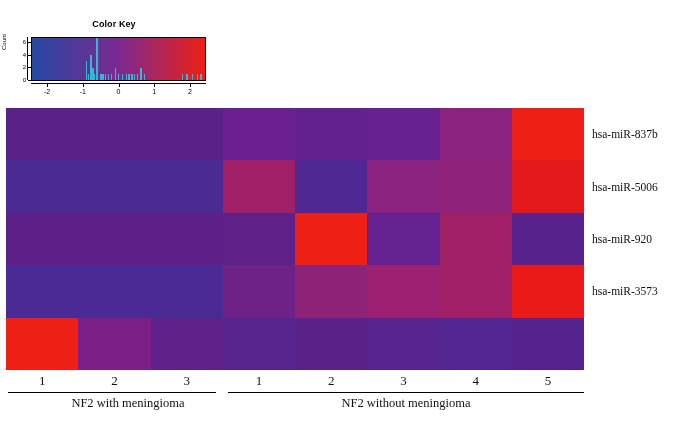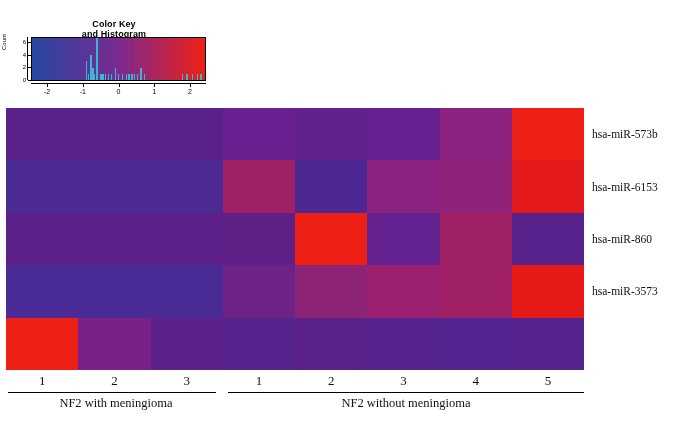--- a/index.html
+++ b/index.html
@@ -203,31 +203,30 @@
 
   .group-label {
     position: absolute;
     top: 396px;
     text-align: center;
     font-family: "Liberation Serif", serif;
     font-size: 12.5px;
     color: #111;
     white-space: nowrap;
   }
-  #group-label-1 { left: 12px;  width: 208px; }
+  #group-label-1 { left: 24px;  width: 208px; }
   #group-label-2 { left: 228px; width: 356px; }
 </style>
 </head>
 <body>
 
 <div id="colorkey-panel">
 
   <div id="colorkey-title">
     <div>Color Key</div>
-    <div>and Histogram</div>
   </div>
 
   <div id="colorkey-plot">
     <div id="colorkey-gradient" style="background: linear-gradient(to right, rgb(39, 71, 163) 0%, rgb(122, 42, 144) 50%, rgb(238, 32, 21) 100%);"></div>
     <div id="histogram-layer">
         <div class="hist-bar" style="left: 31.2245%; height: 44.1176%; background: rgb(56, 182, 214);"></div>
         <div class="hist-bar" style="left: 32.2449%; height: 14.7059%; background: rgb(56, 182, 214);"></div>
         <div class="hist-bar" style="left: 33.6735%; height: 58.8235%; background: rgb(56, 182, 214);"></div>
         <div class="hist-bar" style="left: 34.898%; height: 29.4118%; background: rgb(56, 182, 214);"></div>
         <div class="hist-bar" style="left: 35.7143%; height: 14.7059%; background: rgb(56, 182, 214);"></div>
@@ -320,23 +319,23 @@
       <div class="hm-cell" style="background: rgb(93, 33, 137);"></div>
       <div class="hm-cell" style="background: rgb(87, 35, 141);"></div>
       <div class="hm-cell" style="background: rgb(90, 34, 137);"></div>
       <div class="hm-cell" style="background: rgb(85, 36, 143);"></div>
       <div class="hm-cell" style="background: rgb(82, 37, 144);"></div>
       <div class="hm-cell" style="background: rgb(85, 35, 142);"></div>
     </div>
 </div>
 
 <div id="row-labels">
-    <div class="row-label">hsa-miR-573b</div>
-    <div class="row-label">hsa-miR-6153</div>
-    <div class="row-label">hsa-miR-860</div>
+    <div class="row-label">hsa-miR-837b</div>
+    <div class="row-label">hsa-miR-5006</div>
+    <div class="row-label">hsa-miR-920</div>
     <div class="row-label">hsa-miR-3573</div>
   </div>
 
 <div id="col-labels">
     <div class="col-label">1</div>
     <div class="col-label">2</div>
     <div class="col-label">3</div>
     <div class="col-label">1</div>
     <div class="col-label">2</div>
     <div class="col-label">3</div>

